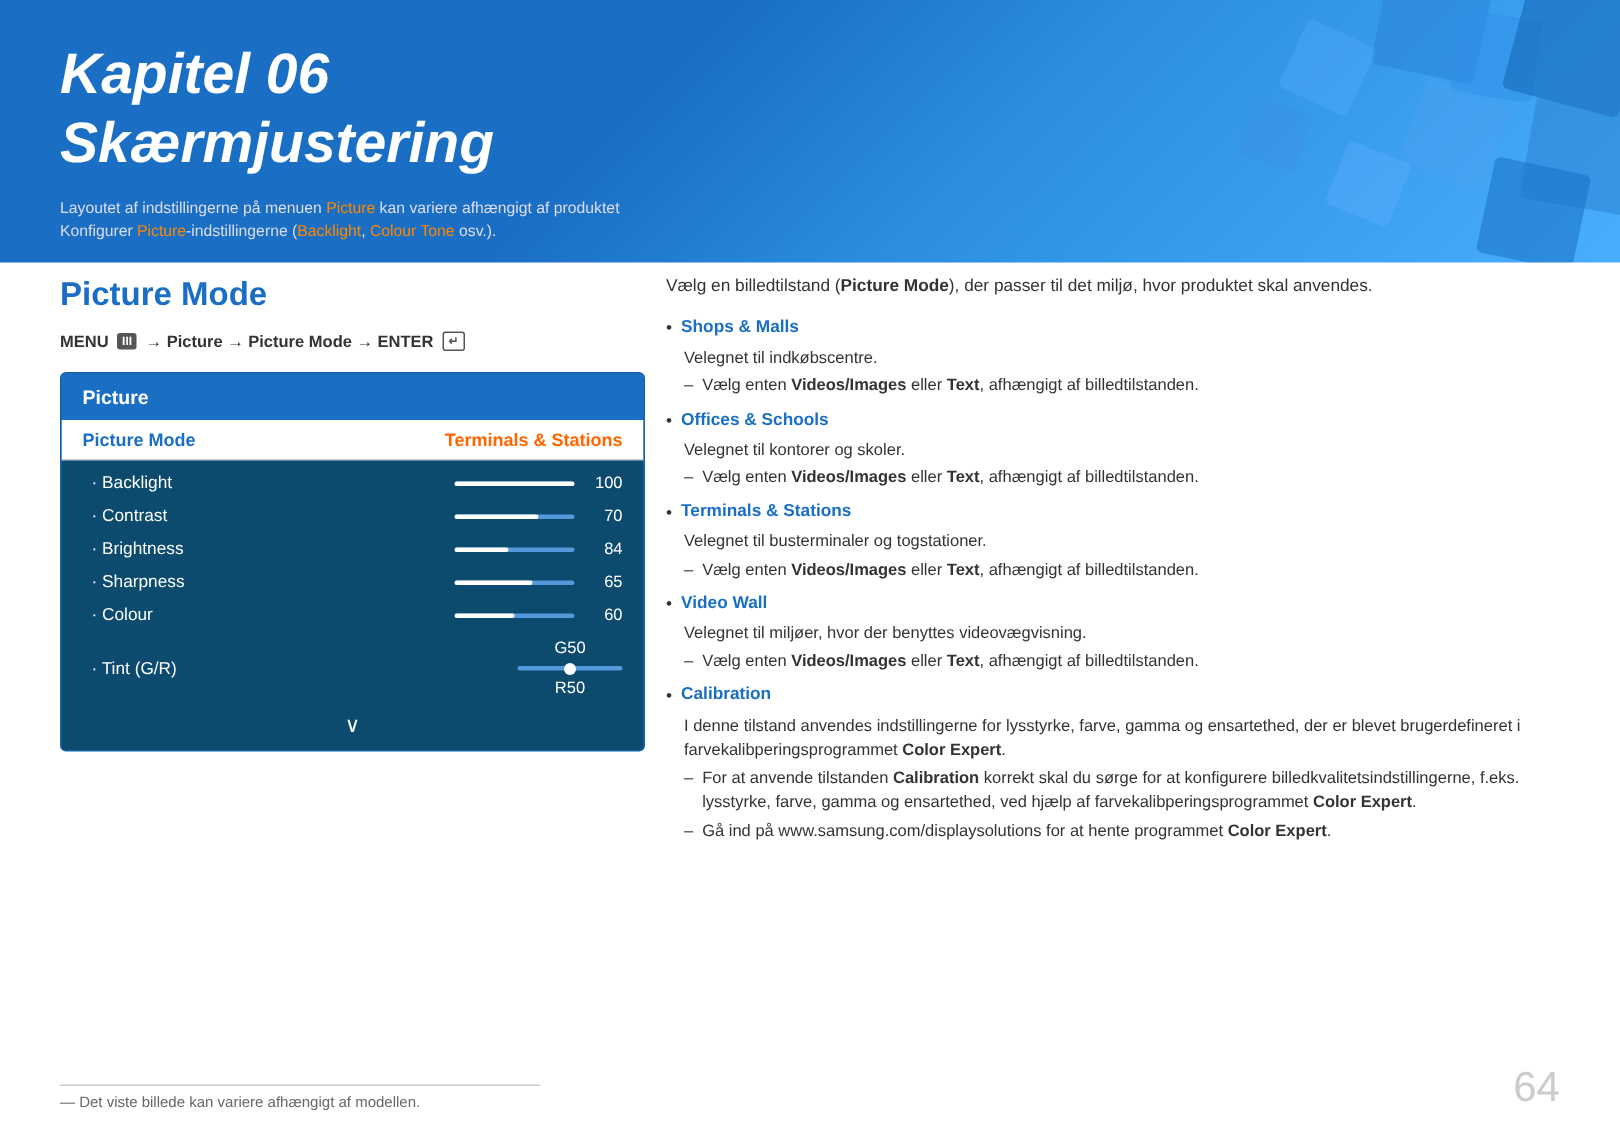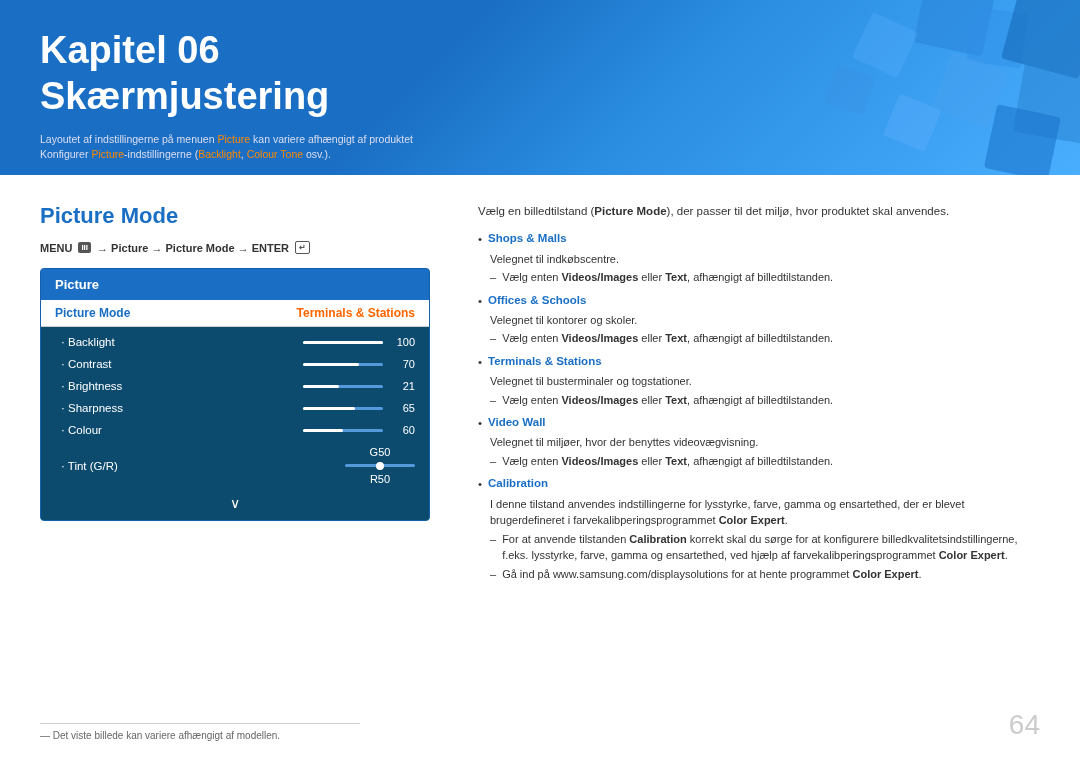--- a/index.html
+++ b/index.html
@@ -37,23 +37,23 @@
       color: #fff;
       font-size: 38px;
       font-weight: 700;
       line-height: 1.2;
       z-index: 2;
       position: relative;
     }
 
     
     .main {
-      padding: 28px 40px 20px 40px;
-      display: flex;
-      gap: 48px;
+      padding: 8px 40px 20px 40px;
+      display: flex;
+      gap: 14px;
     }
 
     
     .left-col {
       width: 390px;
       flex-shrink: 0;
     }
 
     .section-title {
       color: #1a6fc4;
@@ -321,21 +321,21 @@
       line-height: 1.5;
       z-index: 2;
     }
 
     .orange-text { color: #ff8800; }
   </style>
 </head>
 <body>
 
 <div class="header">
-  <div style="z-index:2; position:relative;">
+  <div style="z-index:2; position:relative;font-style:italic;">
     <div class="header-title">
       <span>Kapitel 06</span><br>
       <span>Skærmjustering</span>
     </div>
   </div>
 
   <div class="header-bg-shapes">
     <svg width="420" height="175" viewBox="0 0 420 175">
 
       <rect x="260" y="-20" width="70" height="70" rx="4" fill="#2a85d8" opacity="0.6" transform="rotate(12,295,15)"></rect>
@@ -398,21 +398,21 @@
             <span class="slider-val">70</span>
           </div>
         </div>
 
         <div class="panel-row">
           <span class="row-name">· Brightness</span>
           <div class="row-slider-area">
             <div class="slider-bar">
               <div class="slider-fill" style="width:45%;"></div>
             </div>
-            <span class="slider-val">21</span>
+            <span class="slider-val">84</span>
           </div>
         </div>
 
         <div class="panel-row">
           <span class="row-name">· Sharpness</span>
           <div class="row-slider-area">
             <div class="slider-bar">
               <div class="slider-fill" style="width:65%;"></div>
             </div>
             <span class="slider-val">65</span>

